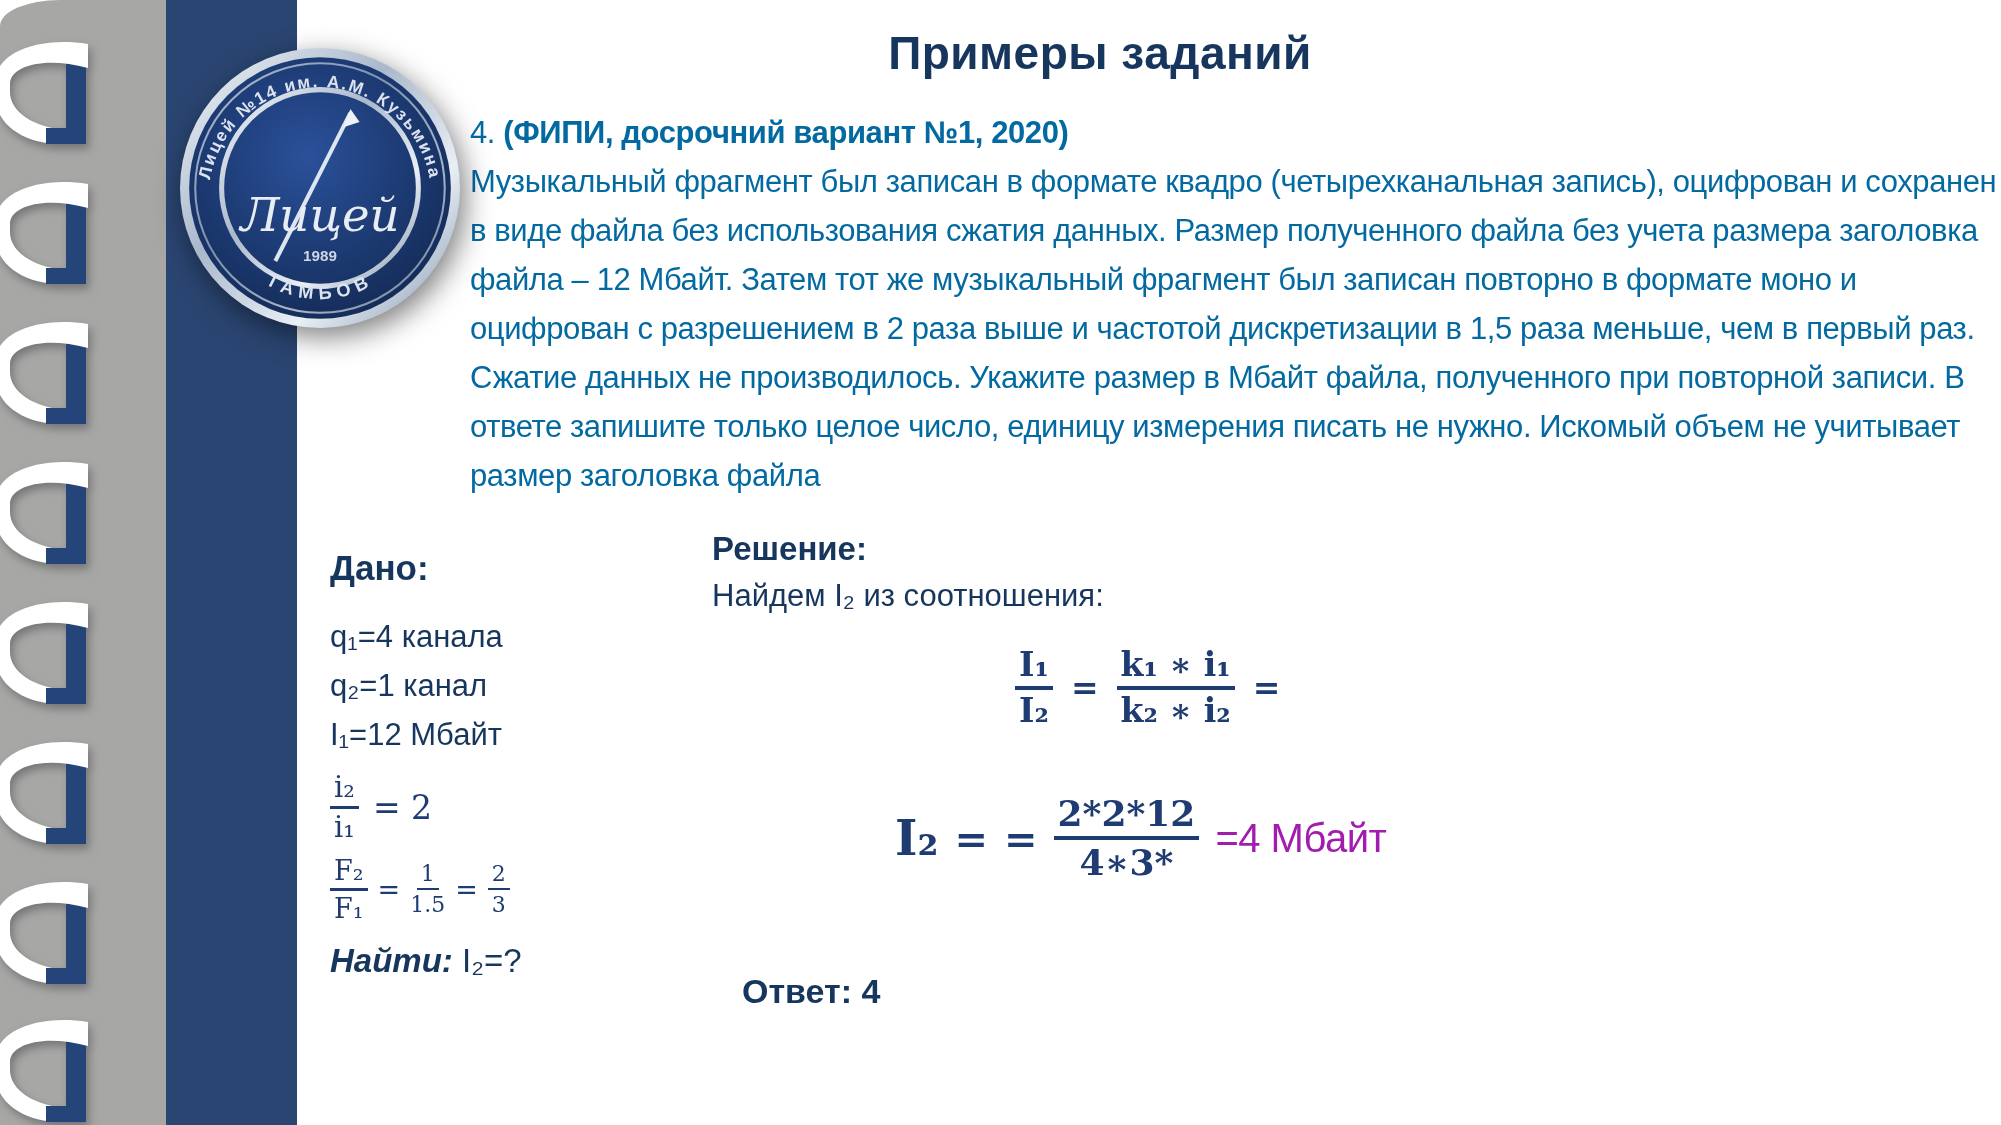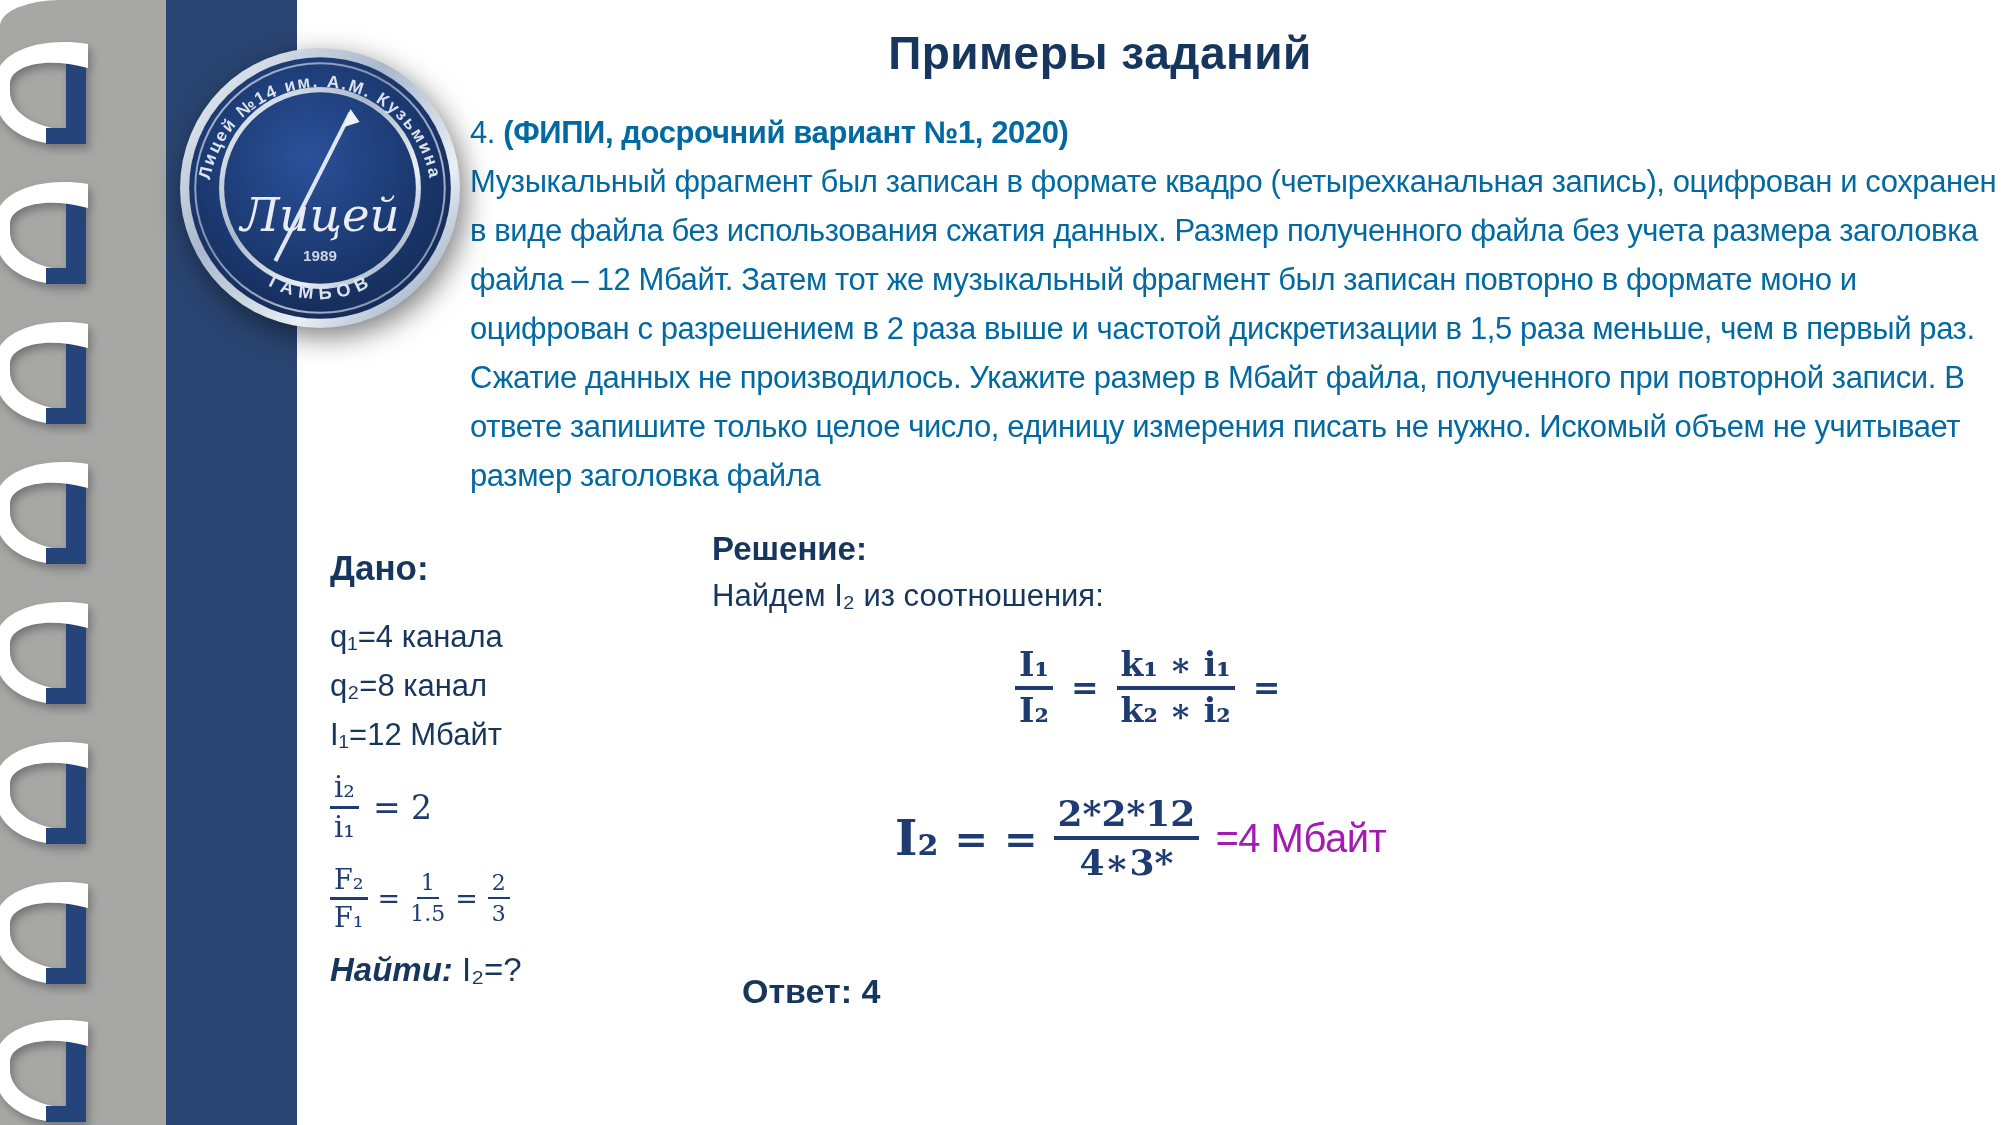--- a/index.html
+++ b/index.html
@@ -31,21 +31,21 @@
   .given-heading{font-size:35px;font-weight:700;margin-bottom:24px;}
   .given-line{font-size:31px;line-height:49px;}
   .math{font-family:"DejaVu Serif","Liberation Serif",serif;color:#1f3c72;}
   .frac{display:inline-flex;flex-direction:column;align-items:center;line-height:1.15;}
   .frac .num{border-bottom:3px solid currentColor;padding:0 4px 2px;}
   .frac .den{padding-top:2px;}
   .frac.thin .num{border-bottom-width:2px;}
   .frac-row{display:flex;align-items:center;gap:14px;margin-top:12px;}
   .frac-row.i-row{font-size:29px;}
   .frac-row.i-row .rhs{font-size:33px;}
-  .frac-row.f-row{font-size:27px;gap:10px;margin-top:19px;}
+  .frac-row.f-row{font-size:27px;gap:10px;margin-top:10px;}
   .frac-row.f-row .mini{font-size:22px;}
   .find-row{margin-top:18px;font-size:33px;}
   .find-row .lbl{font-weight:700;font-style:italic;}
   .find-row .val{font-weight:400;}
 
   
   .solution{position:absolute;left:712px;top:530px;}
   .solution-heading{font-size:33px;font-weight:700;}
   .solution-intro{font-size:31px;margin-top:10px;}
 
@@ -148,21 +148,21 @@
     <div class="problem-head">
       <span>4.</span>
       <span class="src">(ФИПИ, досрочний вариант №1, 2020)</span>
     </div>
     <div class="problem-text">Музыкальный фрагмент был записан в формате квадро (четырехканальная запись), оцифрован и сохранен в виде файла без использования сжатия данных. Размер полученного файла без учета размера заголовка файла – 12 Мбайт. Затем тот же музыкальный фрагмент был записан повторно в формате моно и оцифрован с разрешением в 2 раза выше и частотой дискретизации в 1,5 раза меньше, чем в первый раз. Сжатие данных не производилось. Укажите размер в Мбайт файла, полученного при повторной записи. В ответе запишите только целое число, единицу измерения писать не нужно. Искомый объем не учитывает размер заголовка файла</div>
   </div>
 
   <div class="given">
     <div class="given-heading">Дано:</div>
     <div class="given-line">q₁=4 канала</div>
-    <div class="given-line">q₂=8 канал</div>
+    <div class="given-line">q₂=1 канал</div>
     <div class="given-line">I₁=12 Мбайт</div>
 
     <div class="frac-row i-row math">
       <span class="frac">
         <span class="num">i₂</span>
         <span class="den">i₁</span>
       </span>
       <span class="rhs">= 2</span>
     </div>
 

